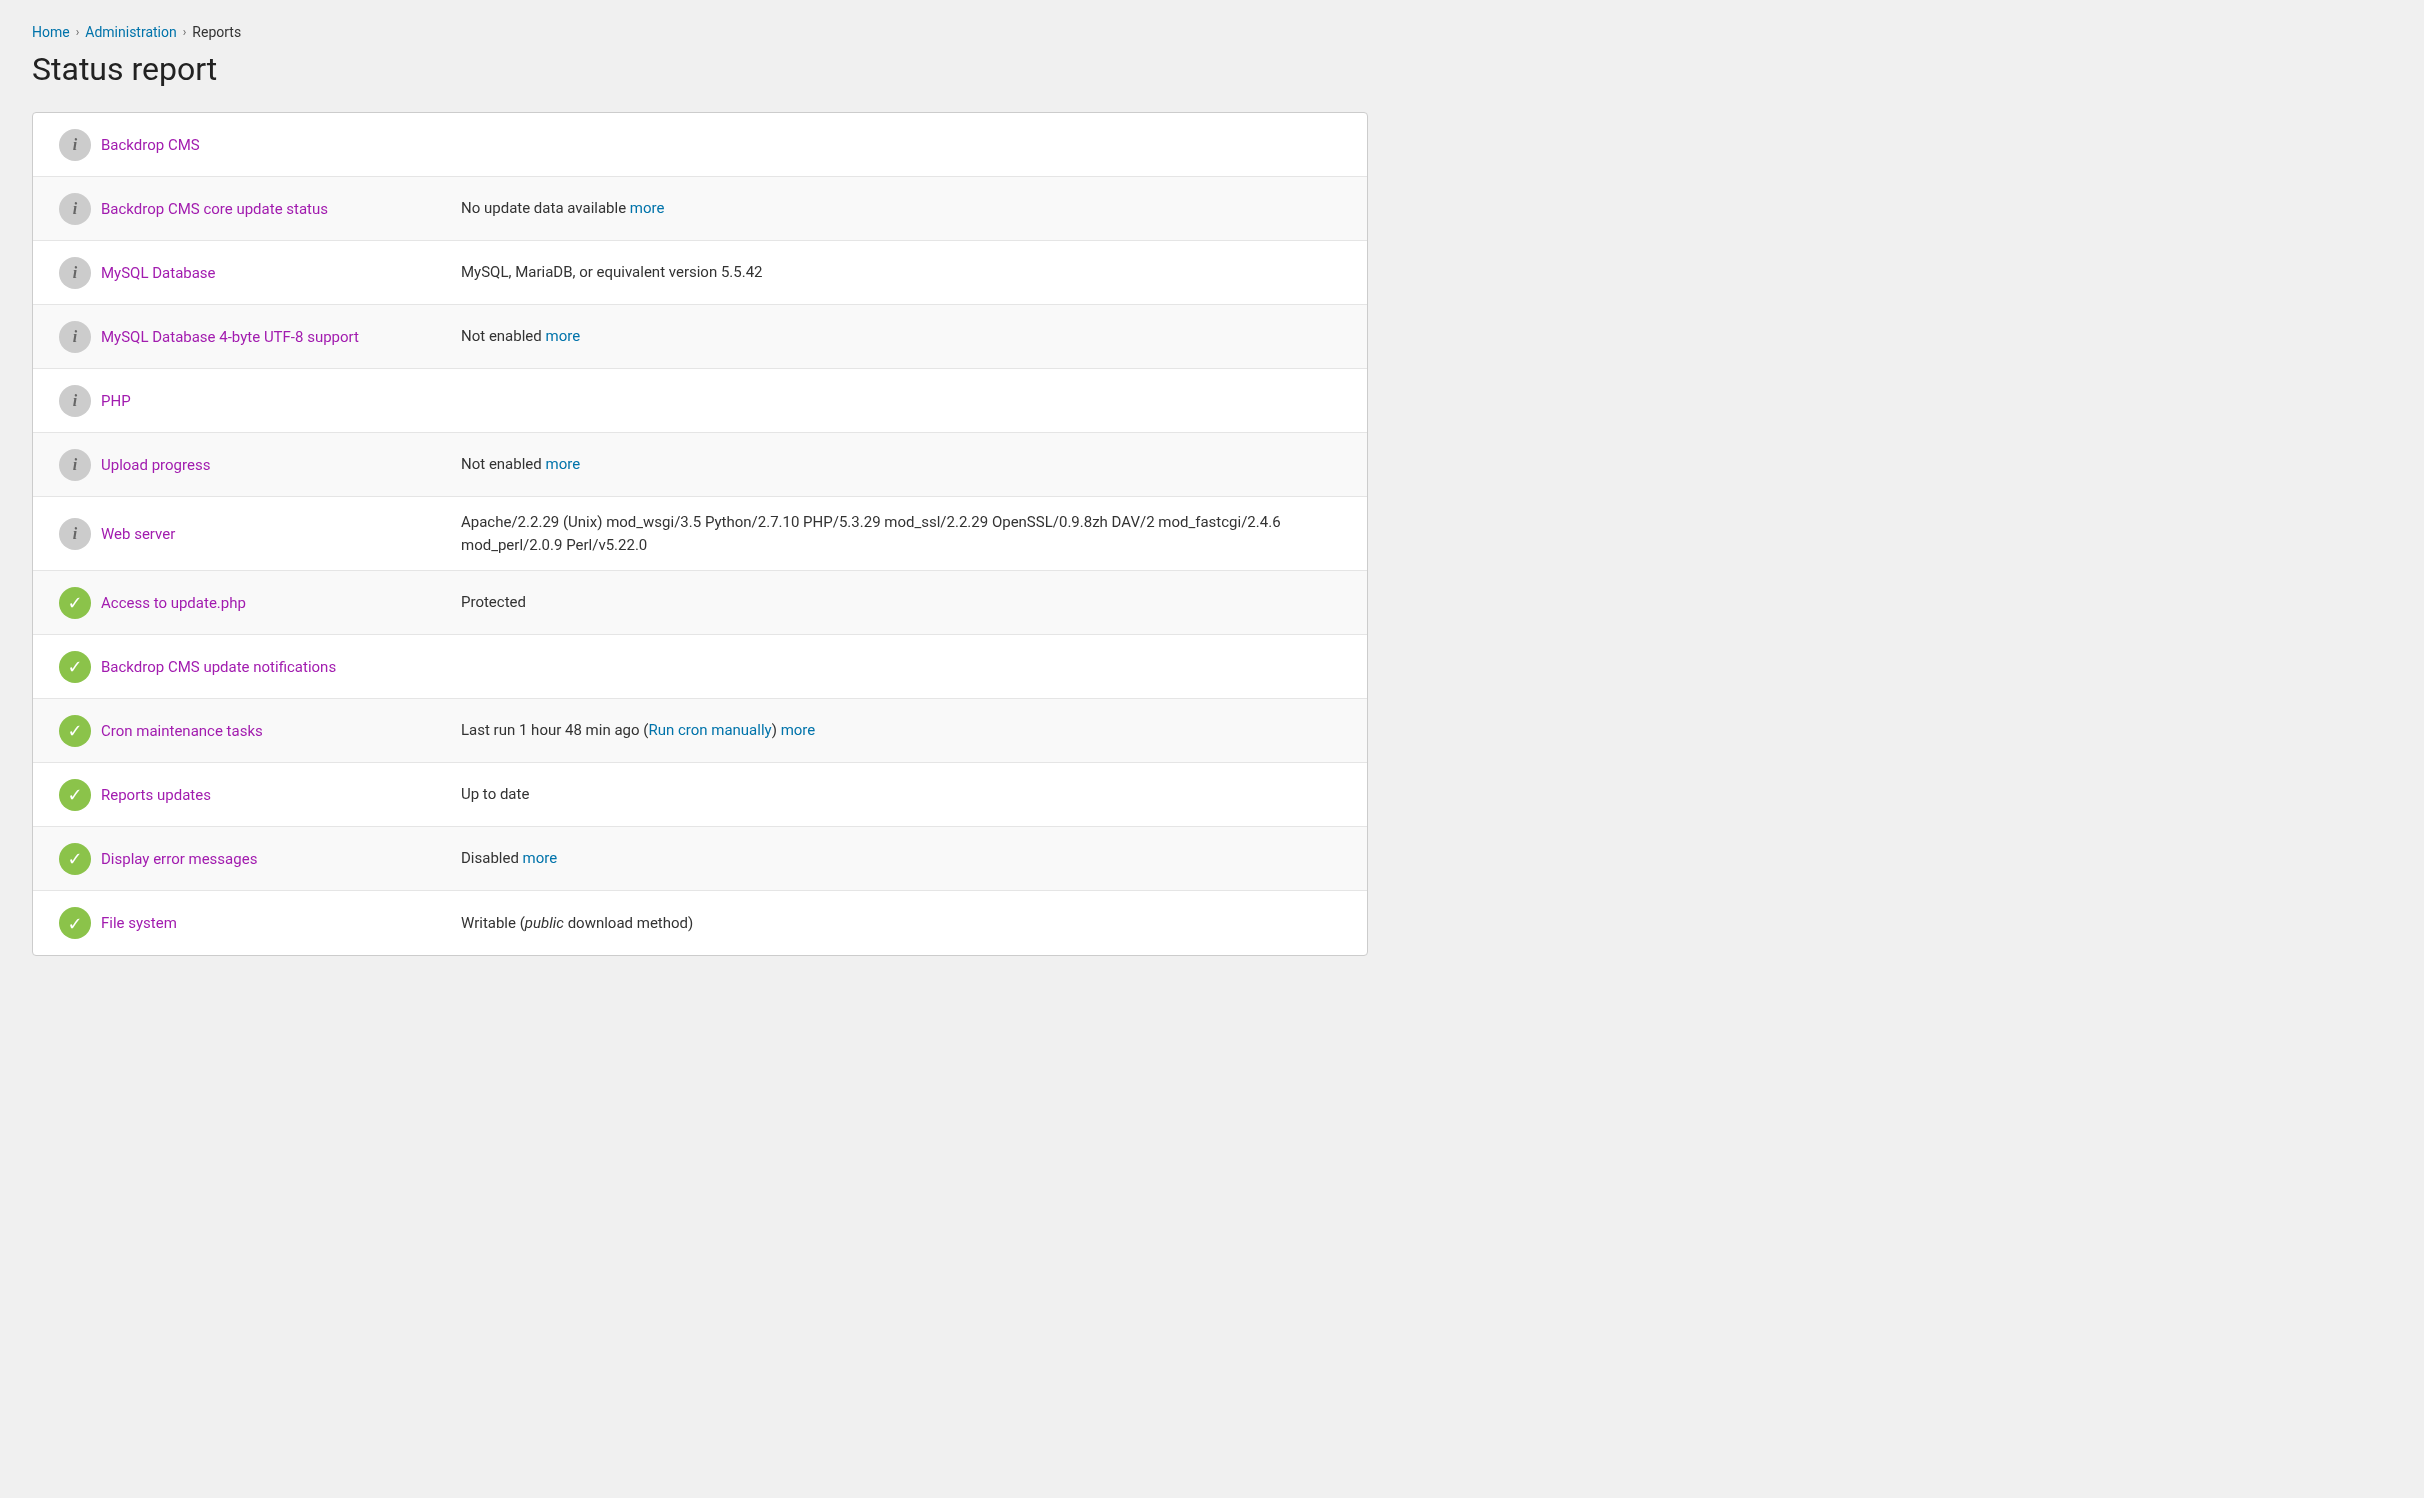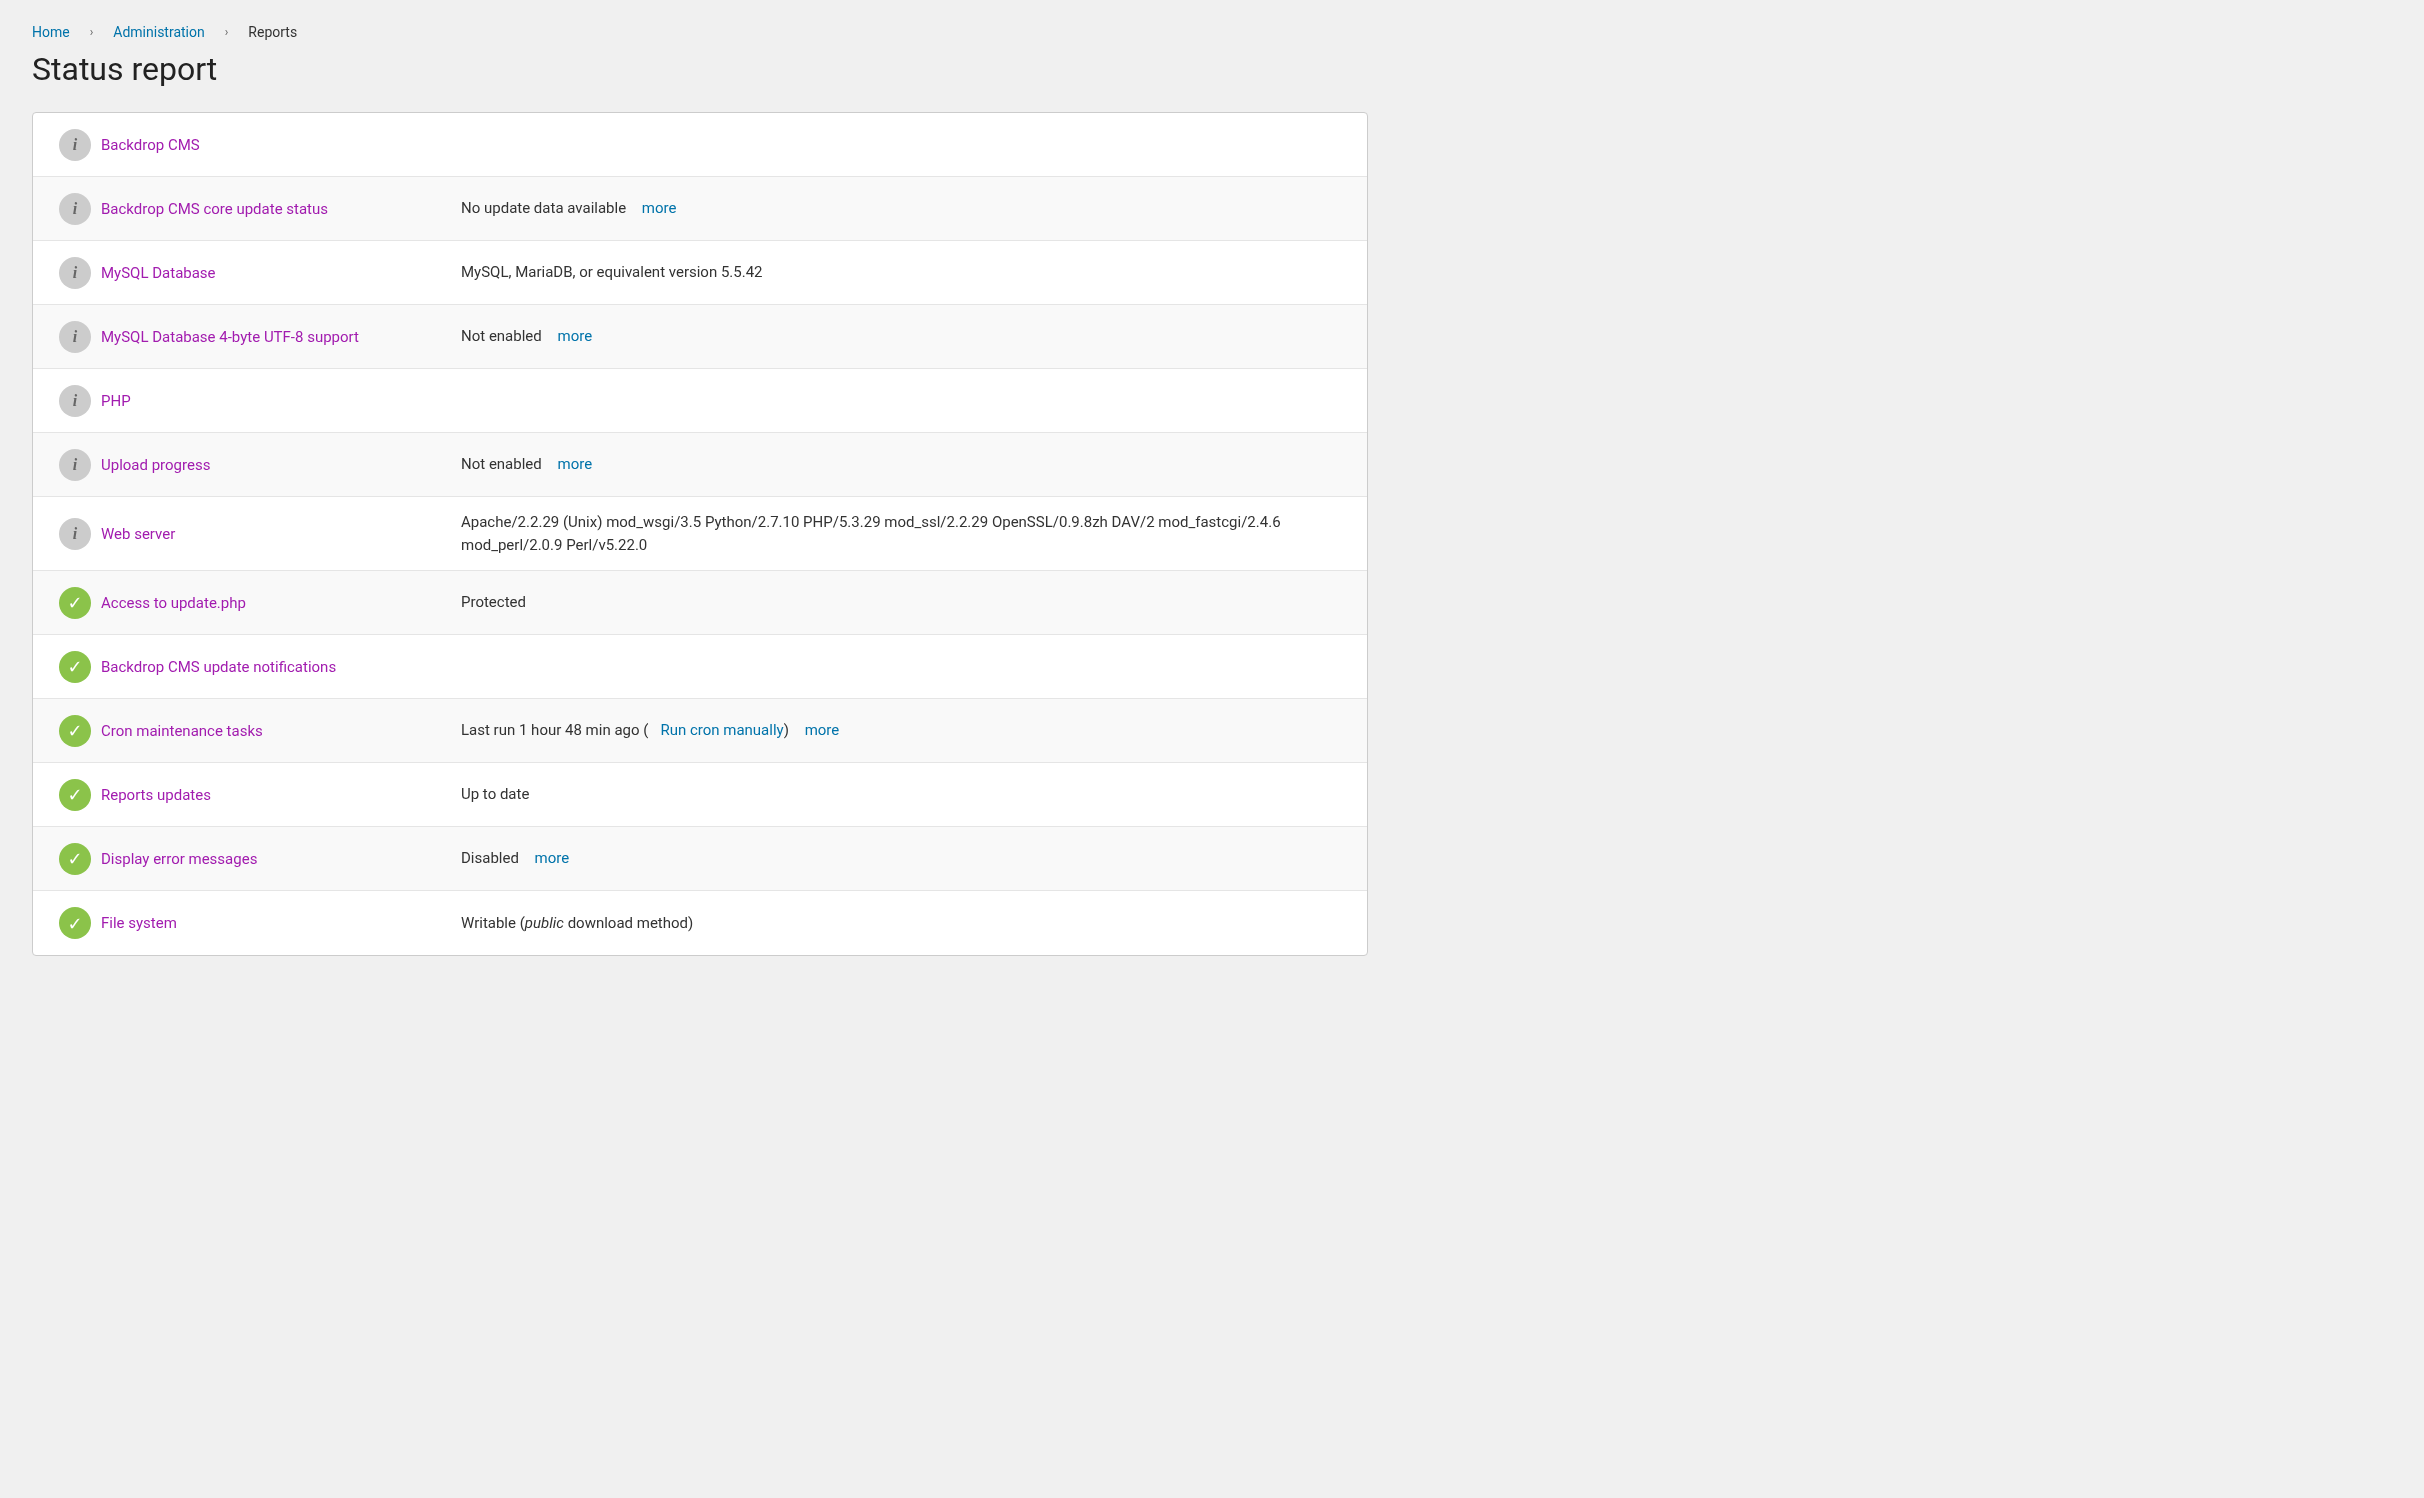--- a/index.html
+++ b/index.html
@@ -9,21 +9,21 @@
       color: #333;
       font-size: 15px;
     }
     .page-wrapper {
       padding: 24px 32px;
       max-width: 1400px;
     }
     .breadcrumb {
       display: flex;
       align-items: center;
-      gap: 20px;
+      gap: 6px;
       margin-bottom: 10px;
       font-size: 14px;
     }
     .breadcrumb a {
       color: #0073aa;
       text-decoration: none;
     }
     .breadcrumb-sep {
       color: #666;
       font-size: 12px;
@@ -94,21 +94,20 @@
       padding-right: 16px;
     }
     .value-cell {
       flex: 1;
       color: #333;
       line-height: 1.5;
     }
     .value-cell a {
       color: #0073aa;
       text-decoration: none;
-      margin-left: 12px;
     }
     .value-cell em {
       font-style: italic;
       margin-top: 24px;
     }
   </style>
 </head>
 <body>
 
 <div class="page-wrapper">

